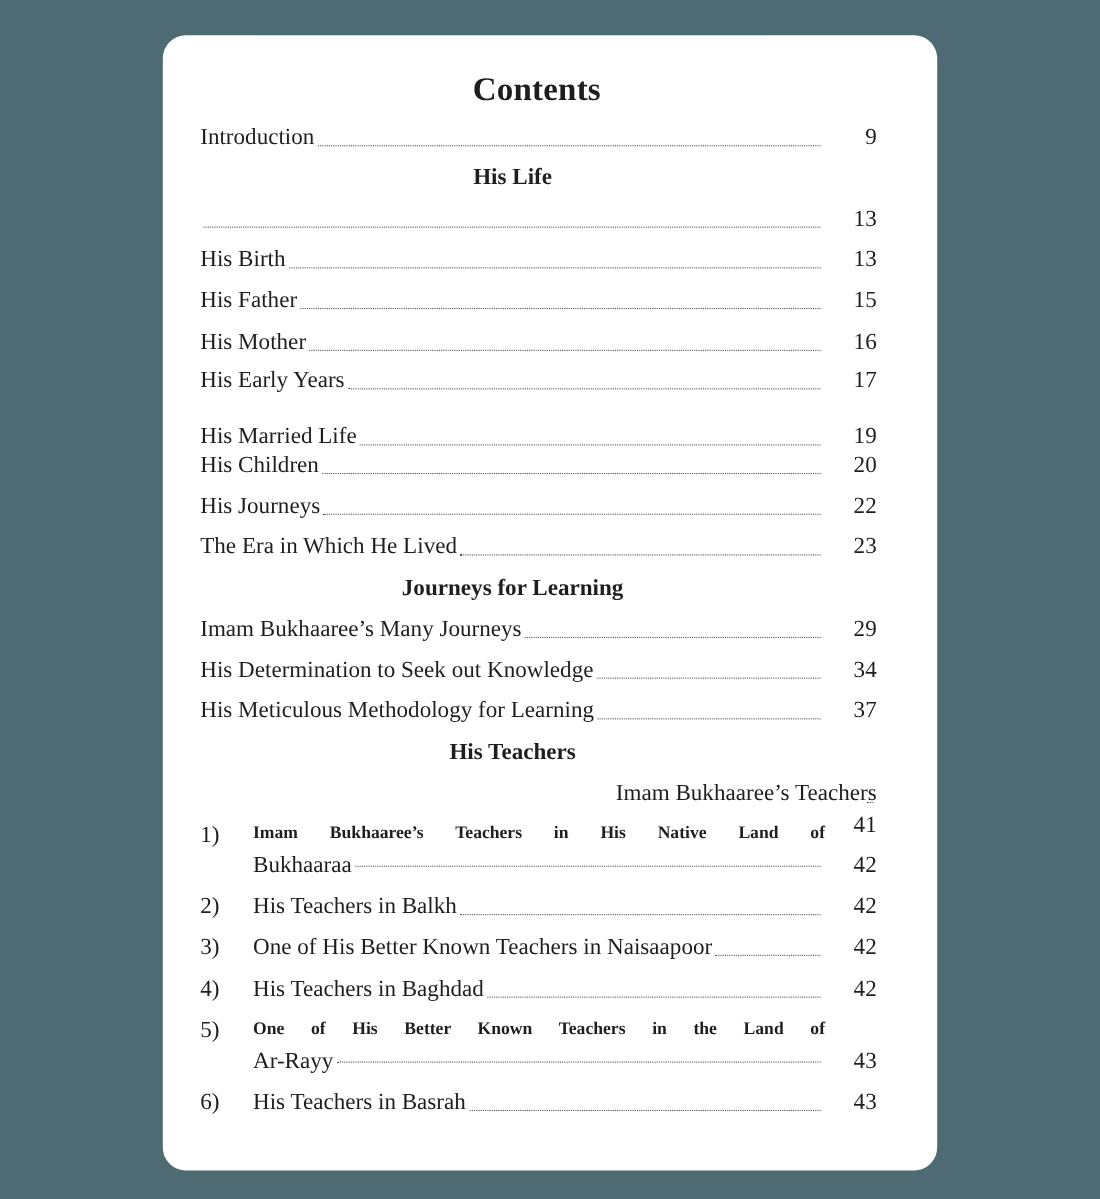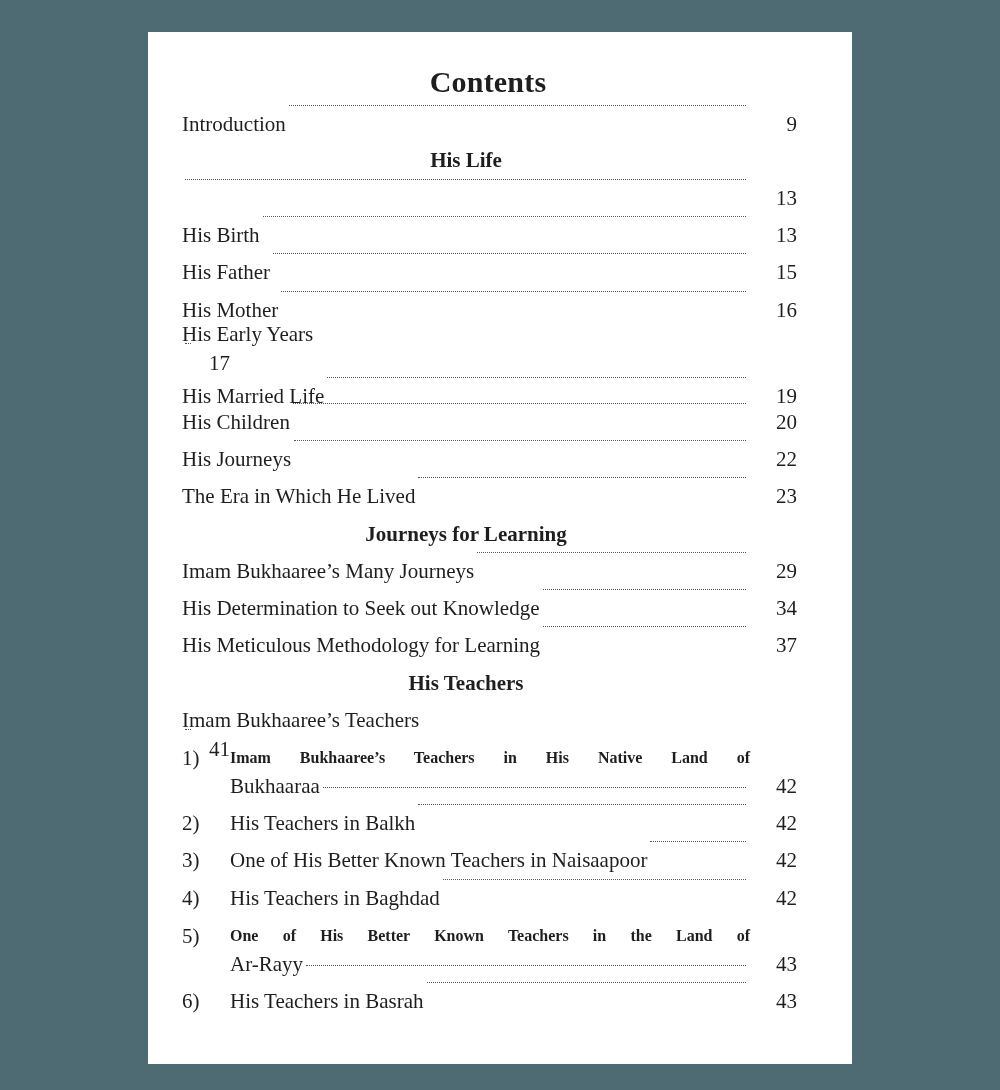--- a/index.html
+++ b/index.html
@@ -15,20 +15,21 @@
       font-family: "Liberation Serif", "DejaVu Serif", serif;
       color: #1e1e1e;
     }
     .page {
       position: absolute;
       left: 148px;
       top: 32px;
       width: 704px;
       height: 1032px;
       background: #ffffff;
+      border-radius: 21px;
     }
     .title {
       position: absolute;
       left: 0;
       width: 680px;
       top: 33px;
       text-align: center;
       font-weight: bold;
       font-size: 30px;
       letter-spacing: 0.2px;
@@ -42,21 +43,21 @@
       font-size: 21px;
     }
     .entry {
       position: absolute;
       left: 34px;
       width: 615px;
       height: 28px;
       font-size: 21px;
       line-height: 28px;
       display: flex;
-      align-items: flex-start;
+      align-items: flex-end;
     }
     .entry .label {
       white-space: nowrap;
       flex: 0 0 auto;
     }
     .entry .leader {
       flex: 1 1 auto;
       border-bottom: 1.5px dotted #555;
       margin: 0 3px;
       height: 0;
@@ -144,21 +145,21 @@
   <div class="entry" style="top:226px;">
     <span class="label">His Father</span>
     <span class="leader"></span>
     <span class="page-num">15</span>
   </div>
   <div class="entry" style="top:264px;">
     <span class="label">His Mother</span>
     <span class="leader"></span>
     <span class="page-num">16</span>
   </div>
-  <div class="entry" style="top:288px;flex-direction:column;">
+  <div class="entry" style="top:299px;">
     <span class="label">His Early Years</span>
     <span class="leader"></span>
     <span class="page-num">17</span>
   </div>
   <div class="entry" style="top:350px;">
     <span class="label">His Married Life</span>
     <span class="leader"></span>
     <span class="page-num">19</span>
   </div>
   <div class="entry" style="top:376px;">

